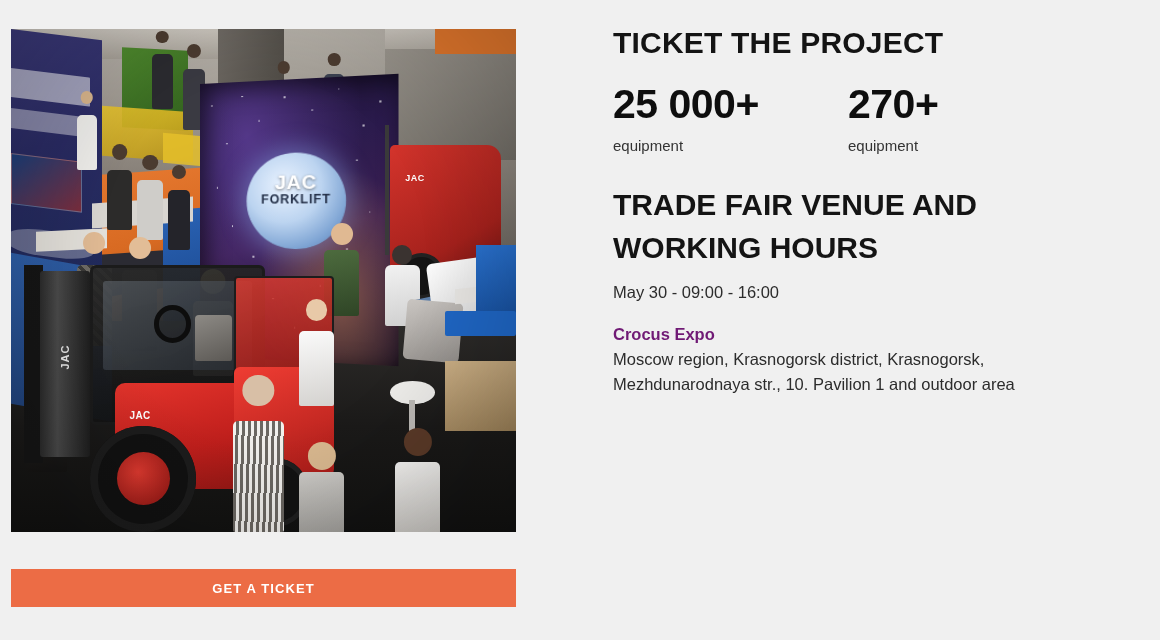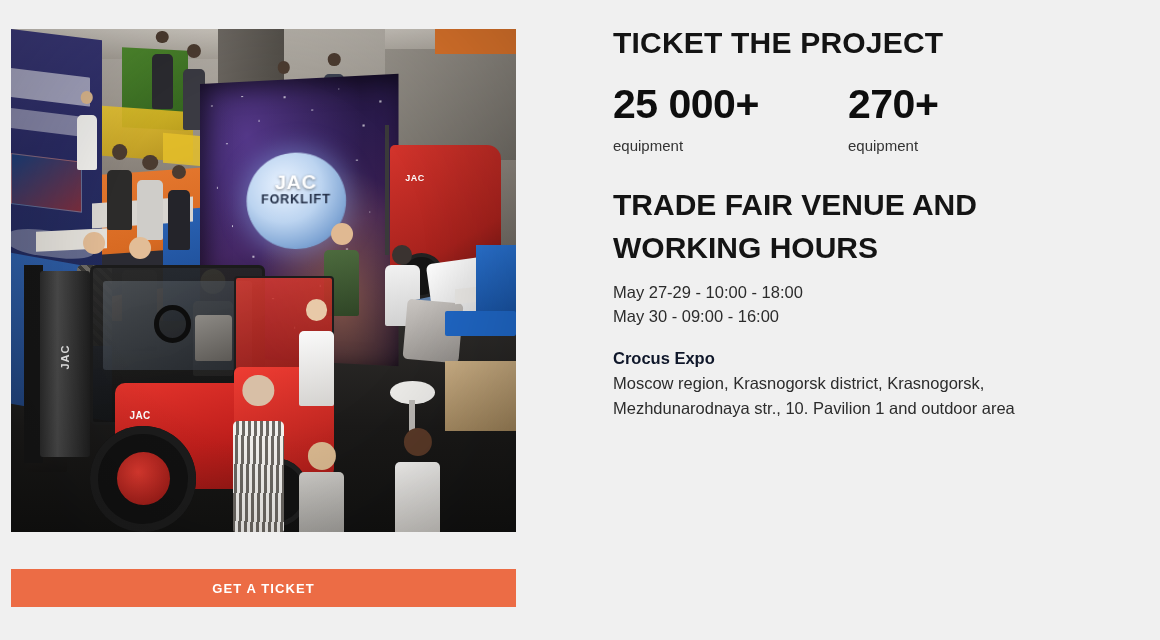--- a/index.html
+++ b/index.html
@@ -652,21 +652,21 @@
   }
 
   .venue-block {
     margin-top: 18px;
     font-size: 16.5px;
     line-height: 1.45;
     color: #2c2c2c;
   }
   .venue-name {
     font-weight: 700;
-    color: #0f172a;
+    color: #701a75;
   }
   .venue-address { margin-top: 1px; }
 </style>
 </head>
 <body>
 
 <div class="page">
 
   <div class="left-col">
     <div class="photo-frame">
@@ -805,21 +805,20 @@
       </div>
       <div class="stat stat-exhibitors">
         <span class="stat-number">270+</span>
         <span class="stat-label">equipment</span>
       </div>
     </div>
 
     <h2 class="venue-title">TRADE FAIR VENUE AND WORKING HOURS</h2>
 
     <div class="hours">
-      <div>May 27-29 - 10:00 - 18:00</div>
       <div>May 30 - 09:00 - 16:00</div>
     </div>
 
     <div class="venue-block">
       <div class="venue-name">Crocus Expo</div>
       <div class="venue-address">Moscow region, Krasnogorsk district, Krasnogorsk,</div>
       <div class="venue-address">Mezhdunarodnaya str., 10. Pavilion 1 and outdoor area</div>
     </div>
 
   </div>

